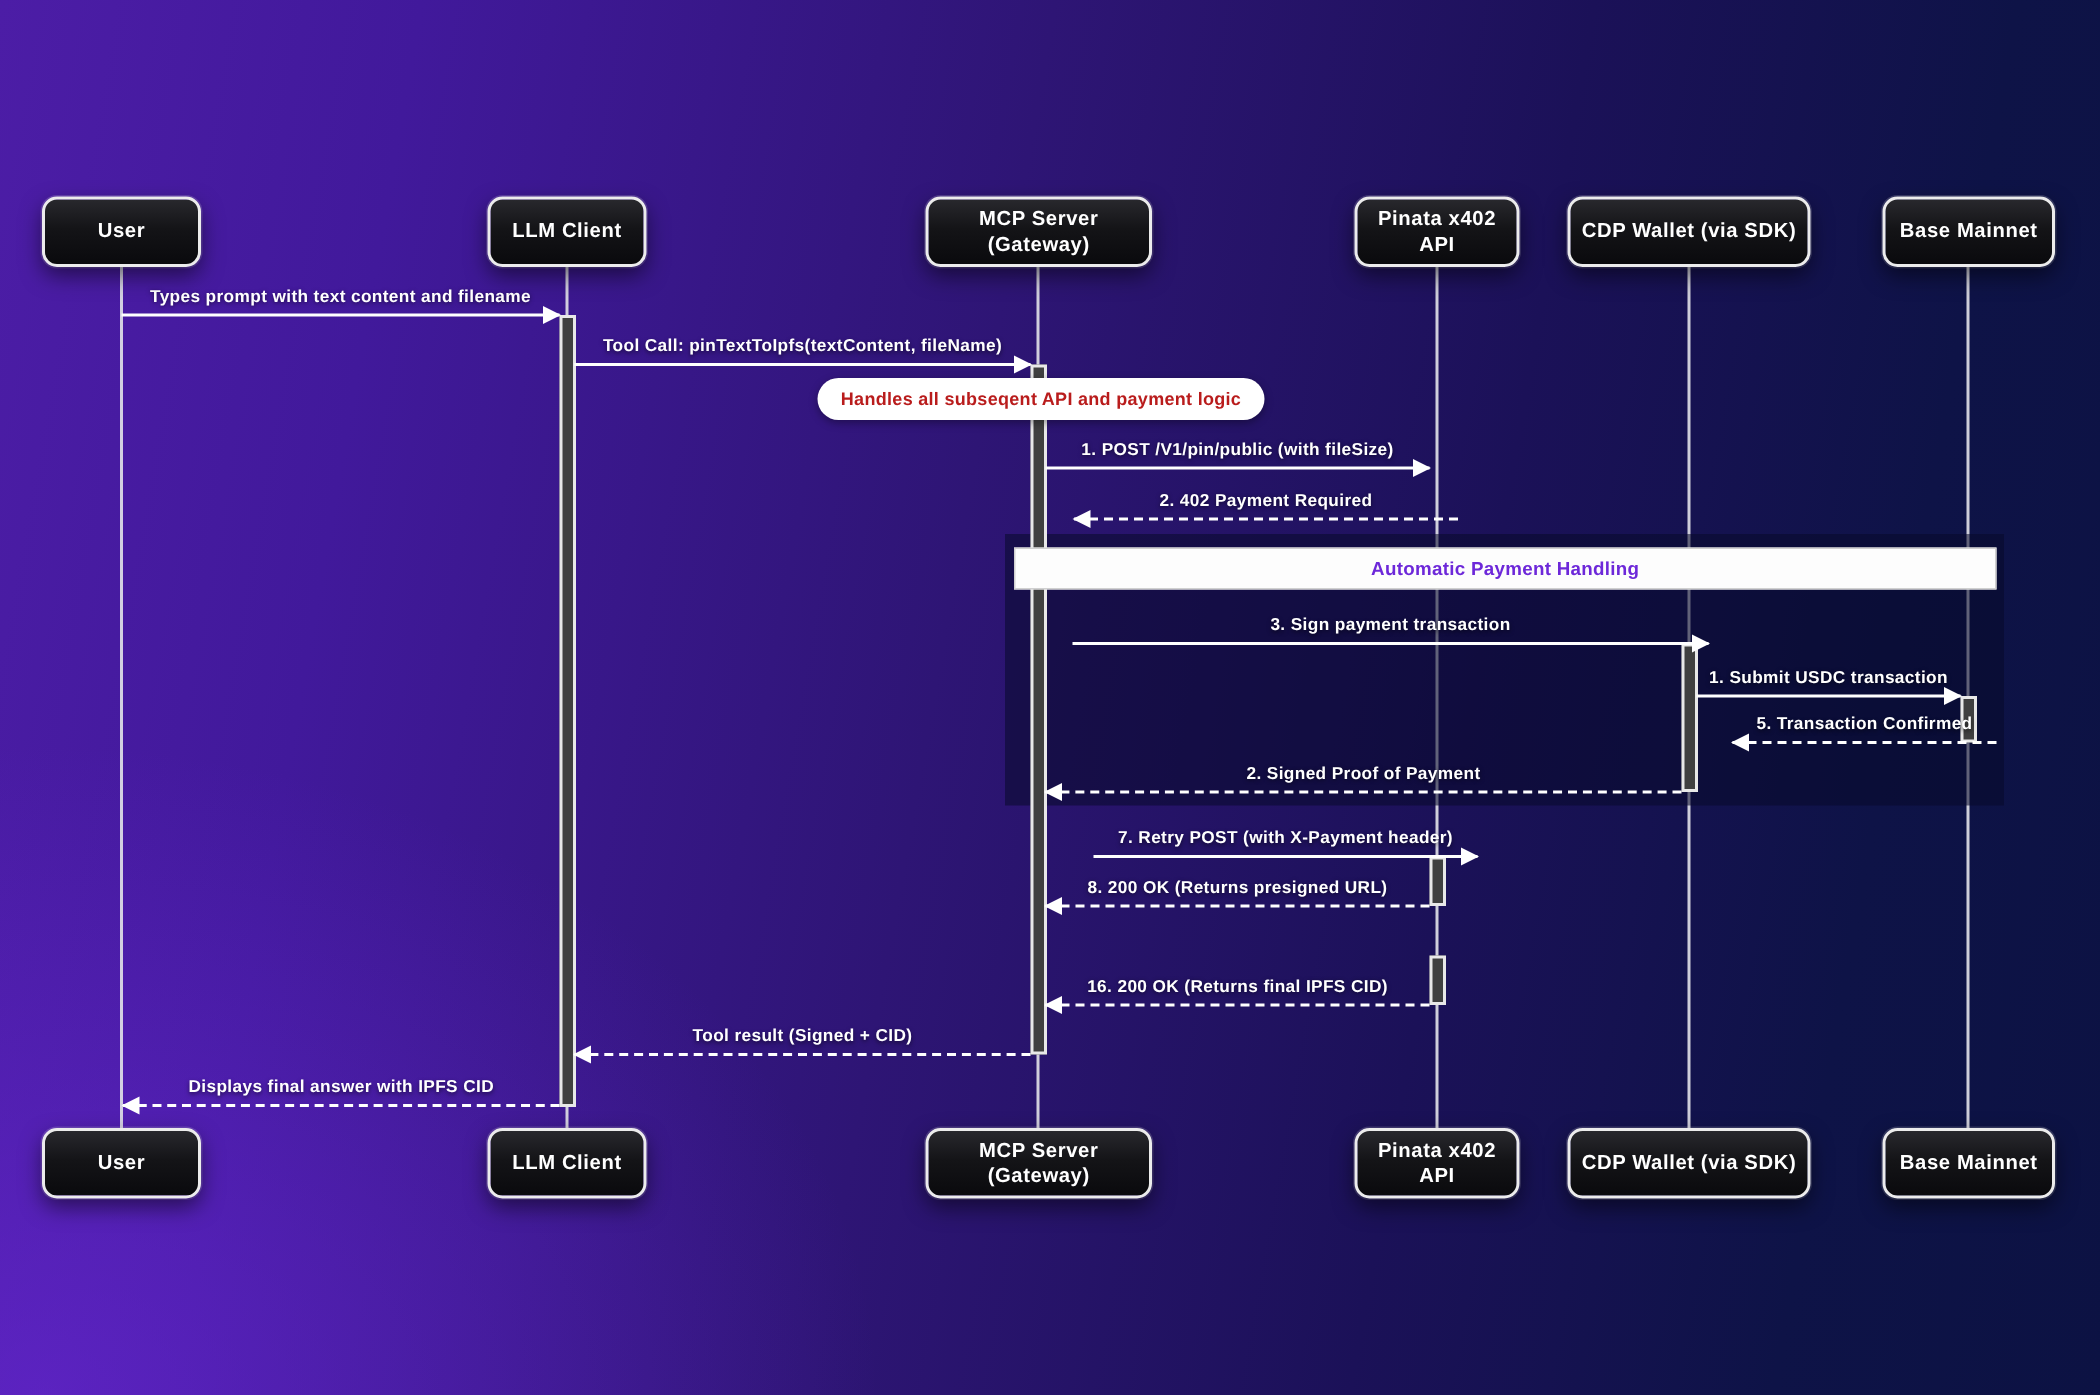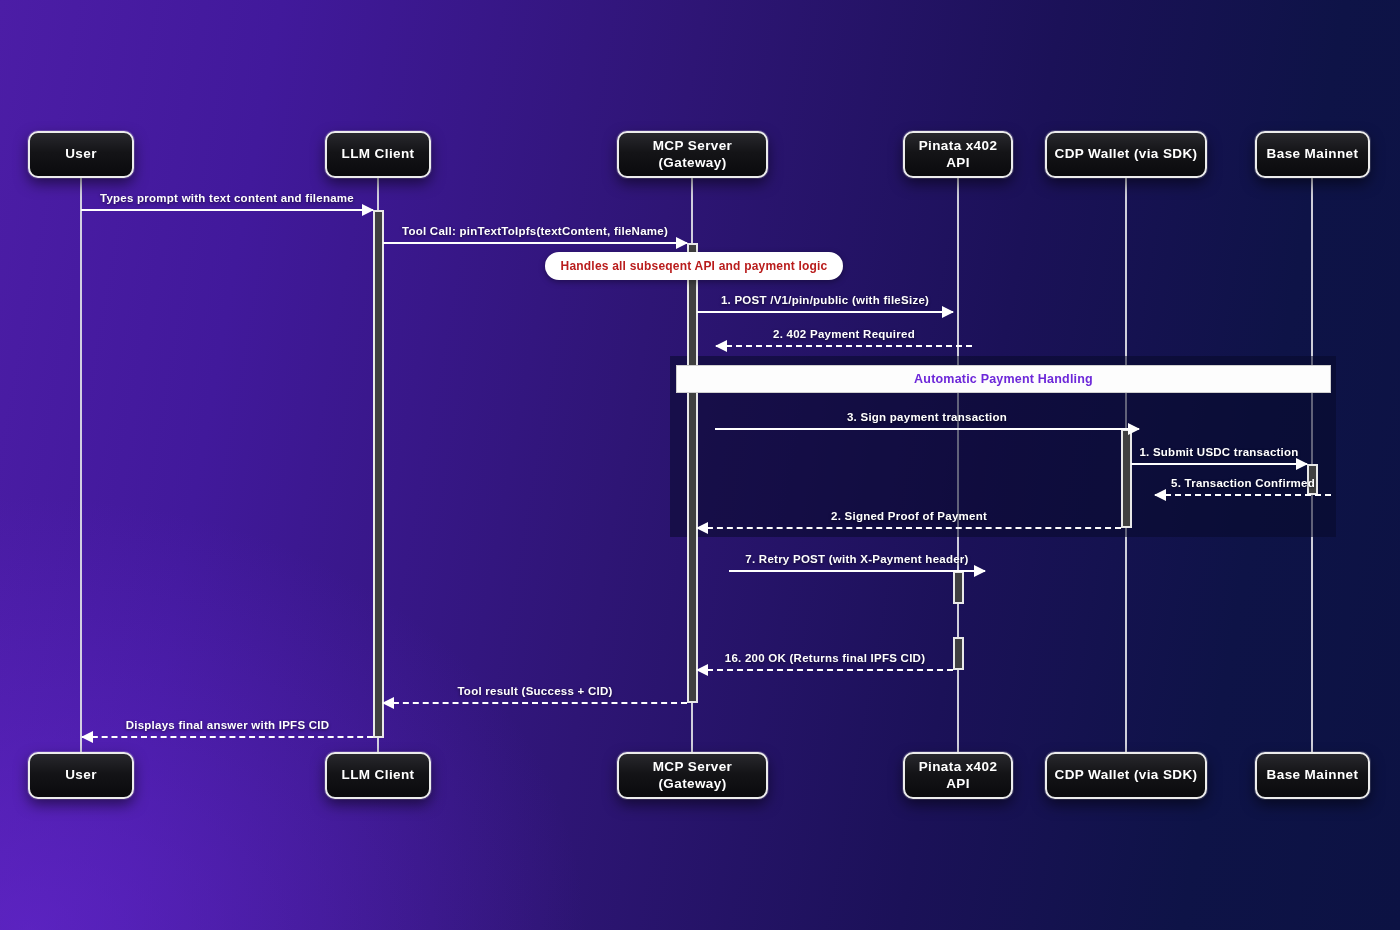--- a/index.html
+++ b/index.html
@@ -127,31 +127,37 @@
       </div>
   </div>
 
   <div class="msg" style="left:697px;top:551px;width:256px;margin-left:32px;">
     <div class="msg-label">7. Retry POST (with X-Payment header)</div>
     <div class="line">
         <span class="head-r"></span>
       </div>
   </div>
 
+  <div class="msg" style="left:697px;top:584px;width:256px;">
+    <div class="msg-label">8. 200 OK (Returns presigned URL)</div>
+    <div class="line dashed">
+        <span class="head-l"></span>
+      </div>
+  </div>
 
 
   <div class="msg" style="left:697px;top:650px;width:256px;">
     <div class="msg-label">16. 200 OK (Returns final IPFS CID)</div>
     <div class="line dashed">
         <span class="head-l"></span>
       </div>
   </div>
 
   <div class="msg" style="left:383px;top:683px;width:304px;">
-    <div class="msg-label">Tool result (Success + CID)</div>
+    <div class="msg-label">Tool result (Signed + CID)</div>
     <div class="line dashed">
         <span class="head-l"></span>
       </div>
   </div>
 
   <div class="msg" style="left:82px;top:717px;width:291px;">
     <div class="msg-label">Displays final answer with IPFS CID</div>
     <div class="line dashed">
         <span class="head-l"></span>
       </div>

